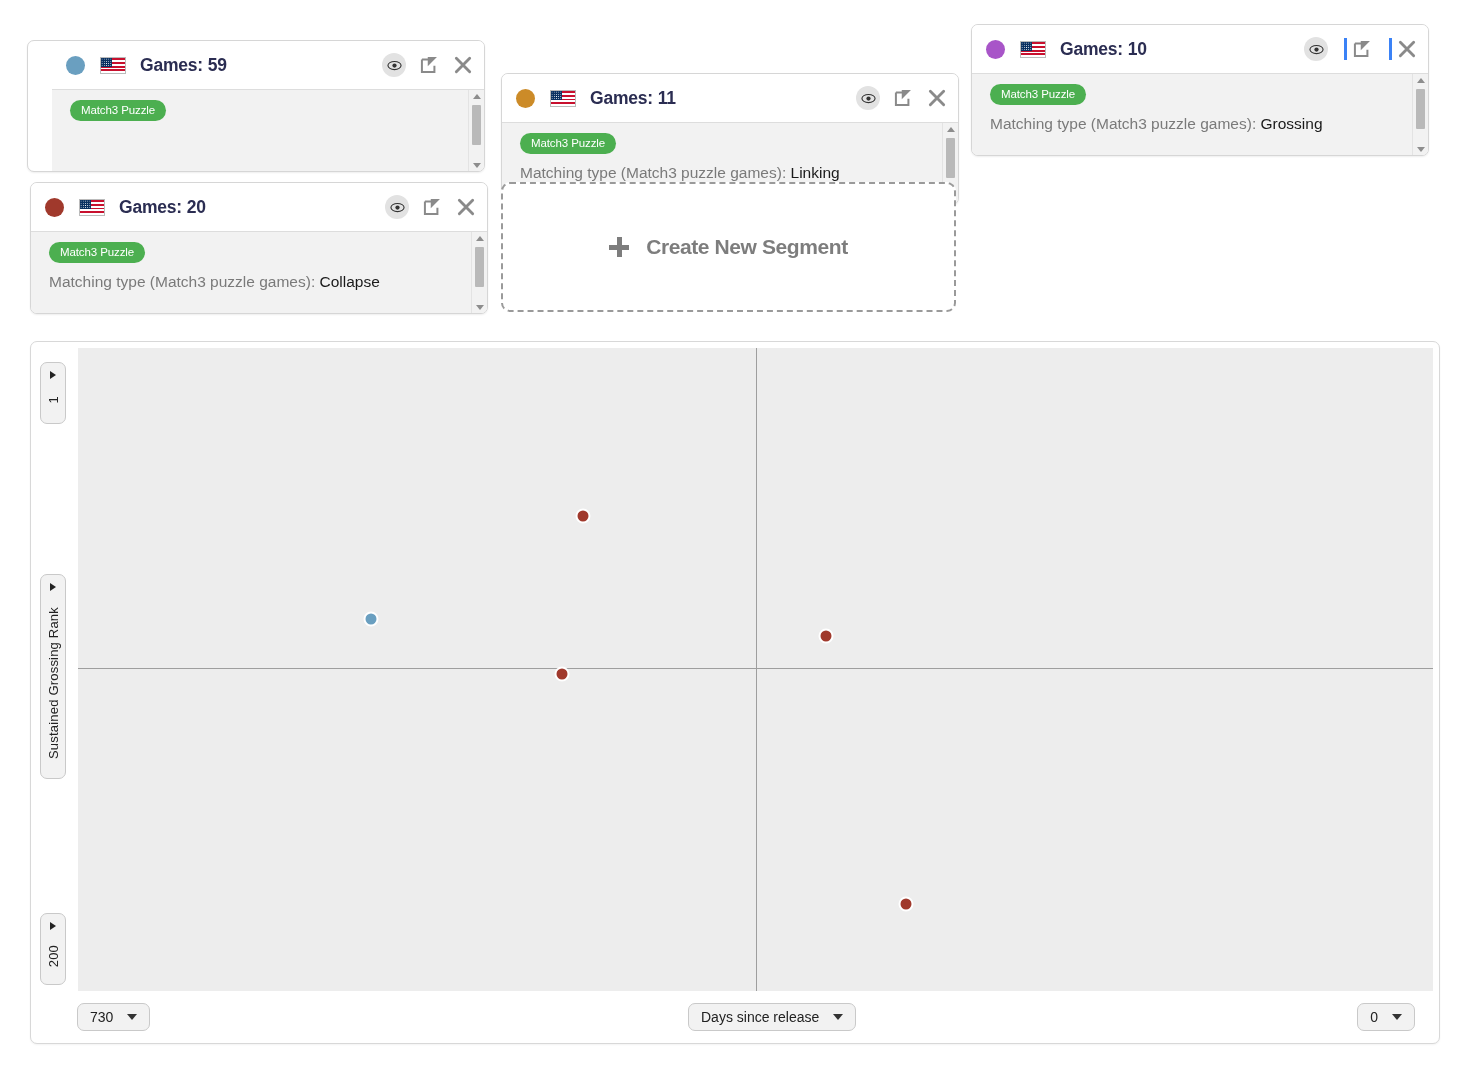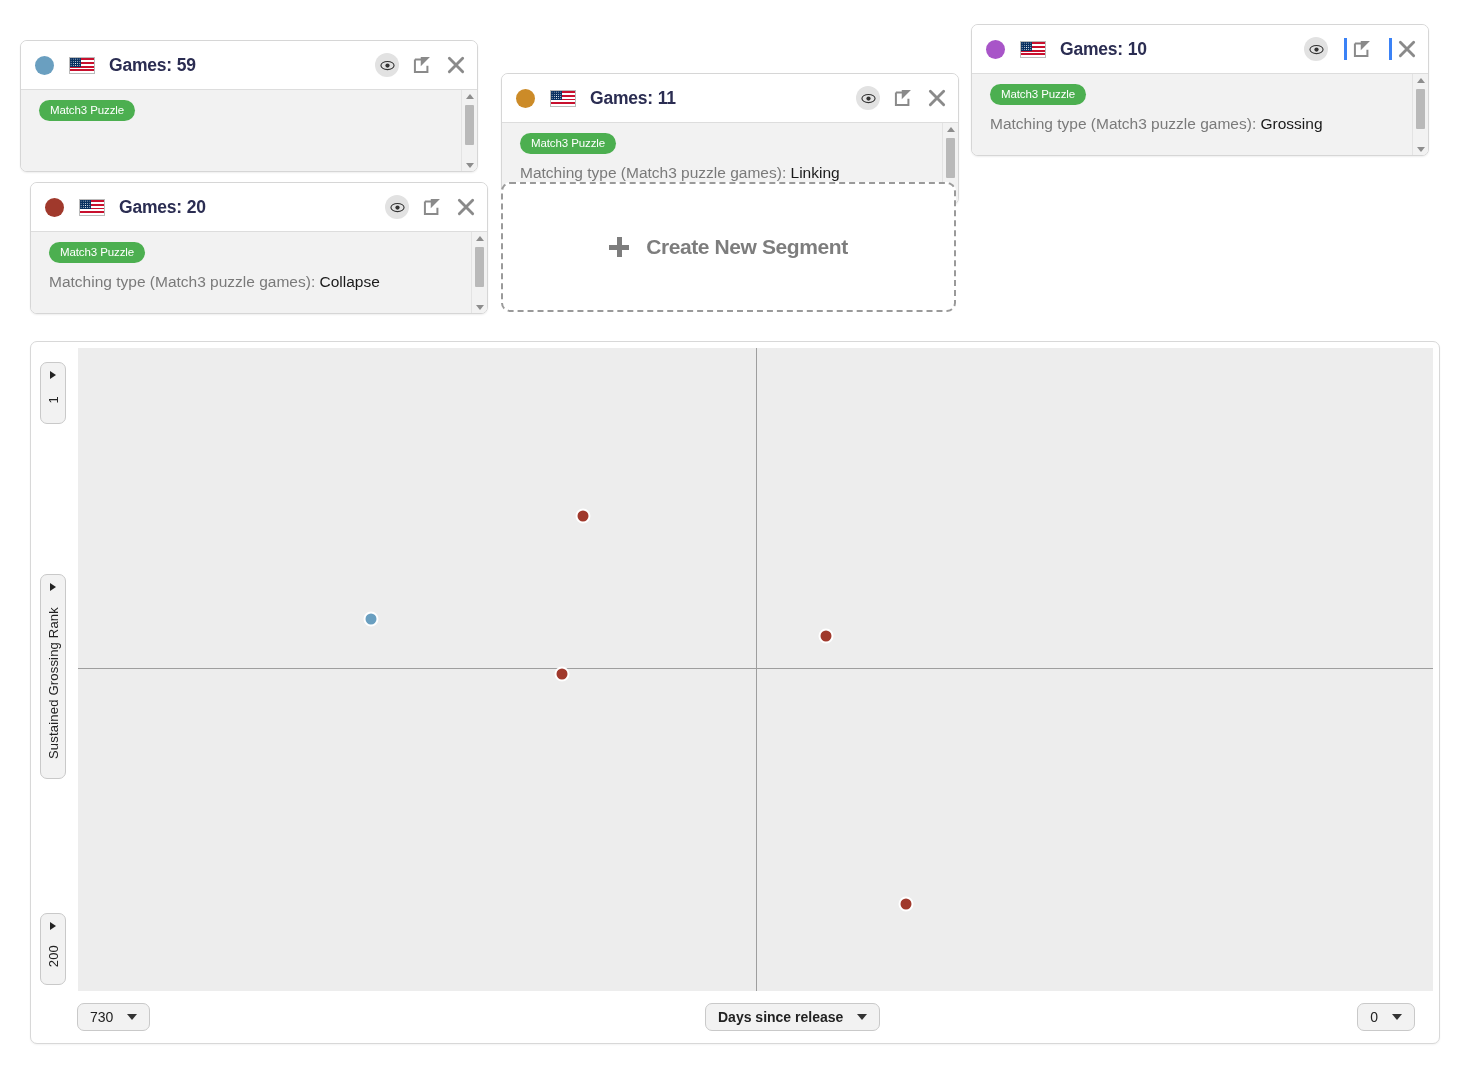--- a/index.html
+++ b/index.html
@@ -324,28 +324,28 @@
     color: #222;
     white-space: nowrap;
   }
   .x-caret {
     width: 0; height: 0;
     border-left: 5px solid transparent;
     border-right: 5px solid transparent;
     border-top: 6px solid #333;
   }
   #x-left-btn  { left: 46px; }
-  #x-mid-btn   { left: 674px; font-weight: bold; }
+  #x-mid-btn   { left: 657px; }
   #x-right-btn { right: 24px; }
 </style>
 </head>
 <body>
 
 <div id="segments-area">
-    <div class="segment-card" style="left: 20px; top: 40px;">
+    <div class="segment-card" style="left: 27px; top: 40px; padding-left: 24px;">
       <div class="card-header">
         <span class="color-dot" style="background:#6a9fc0"></span>
         <span class="flag-icon">
           <span class="flag-stripes"></span>
           <span class="flag-canton"></span>
         </span>
         <span class="card-title">Games: 59</span>
         <span class="header-actions">
           <span class="icon-btn eye-btn">
             <svg width="15" height="15" viewBox="0 0 24 24">

